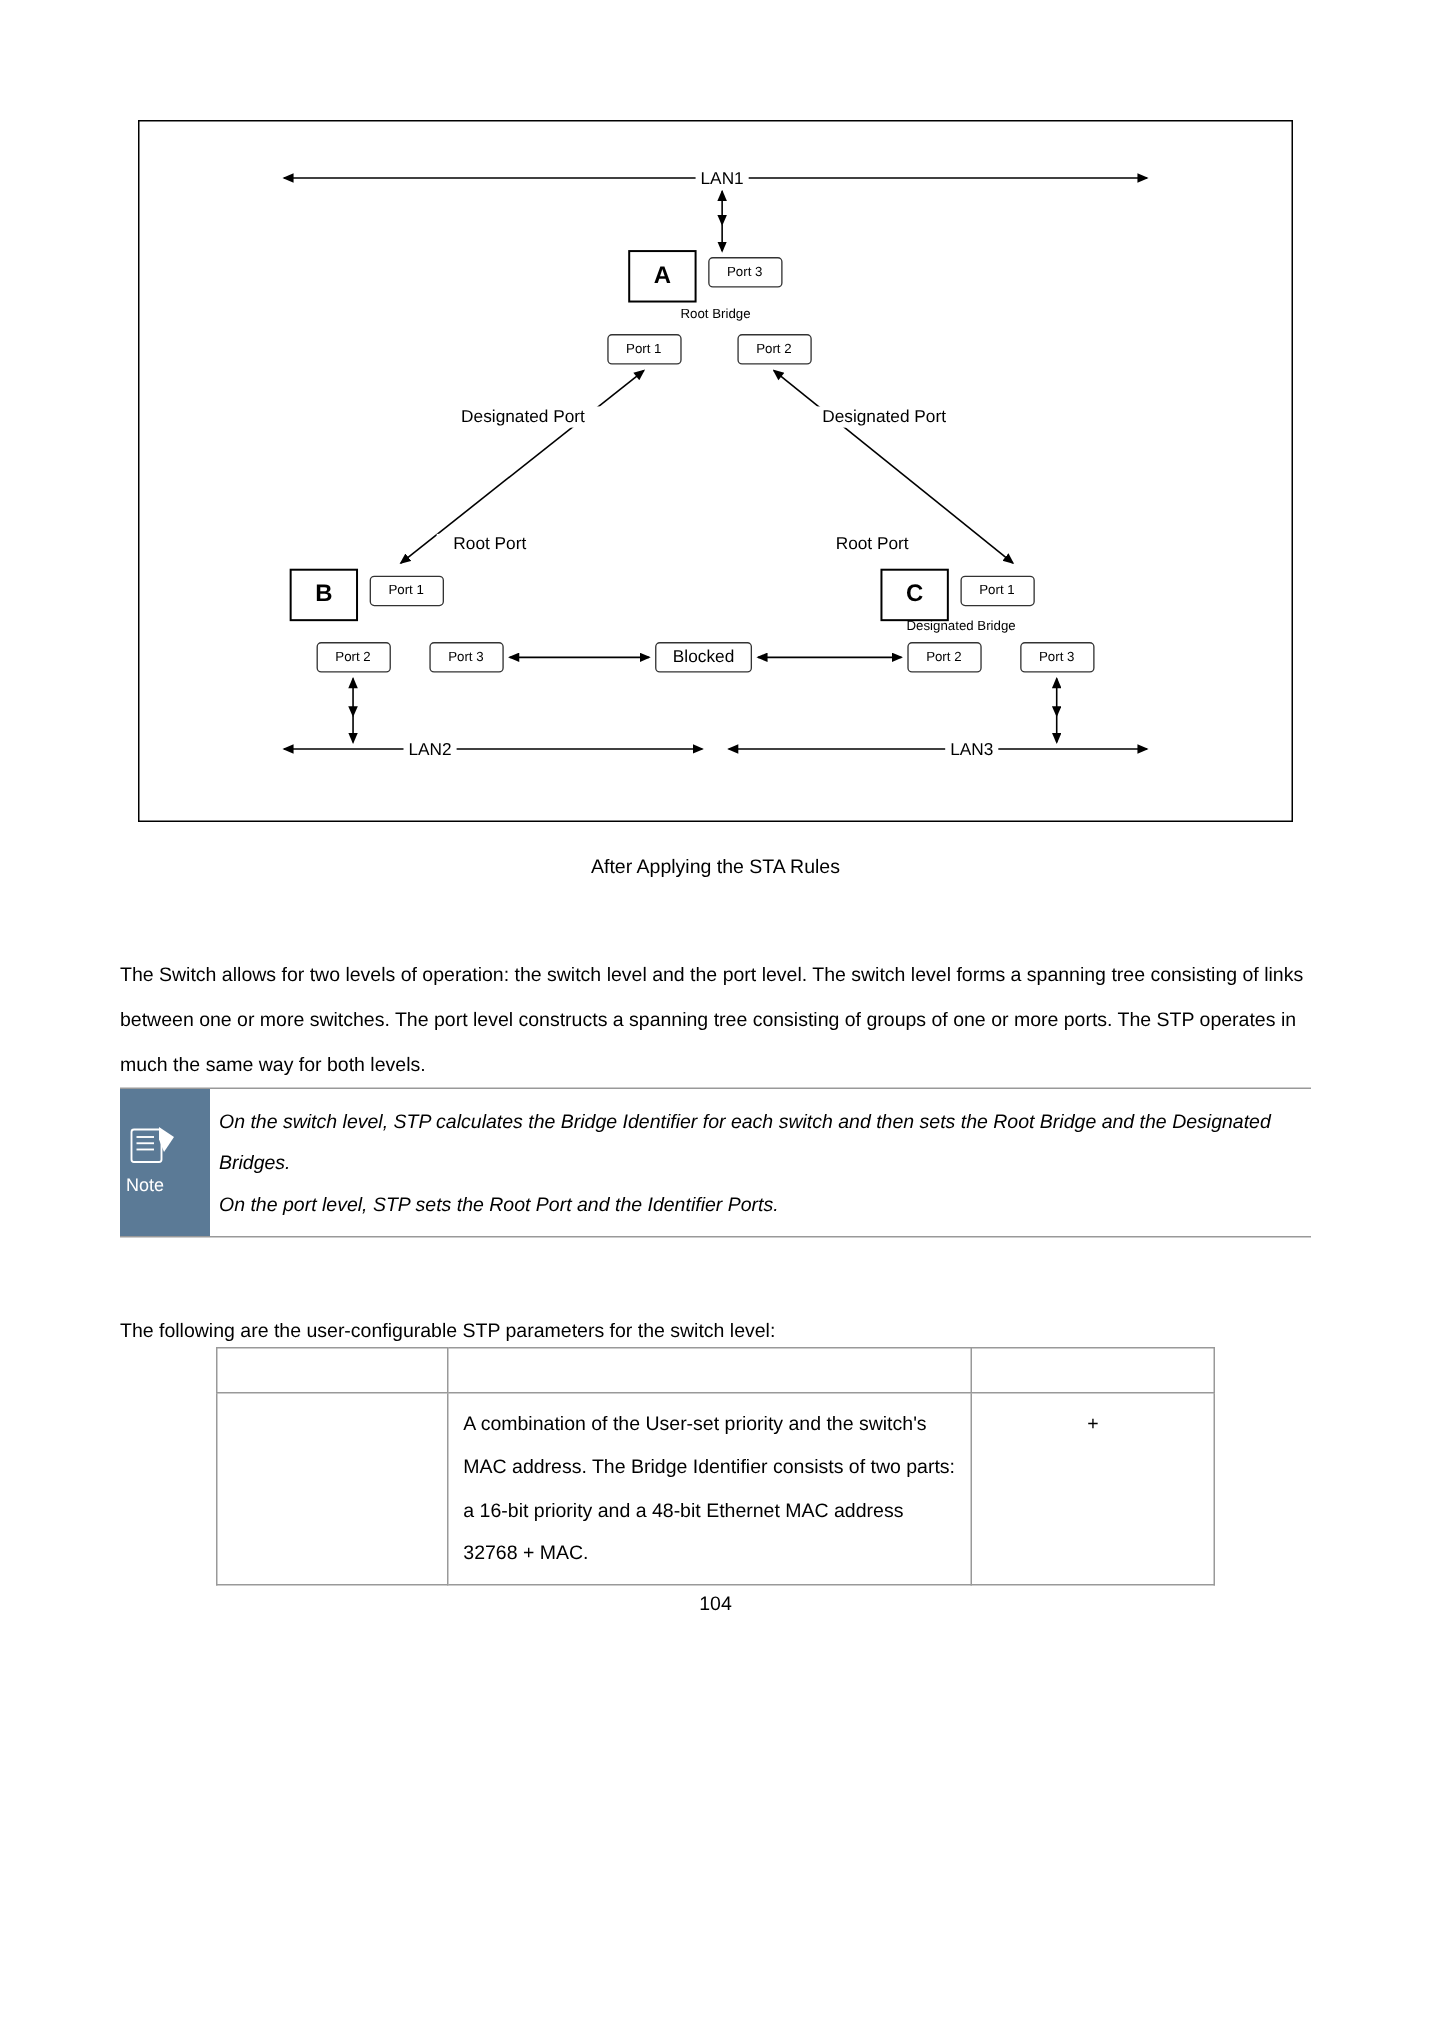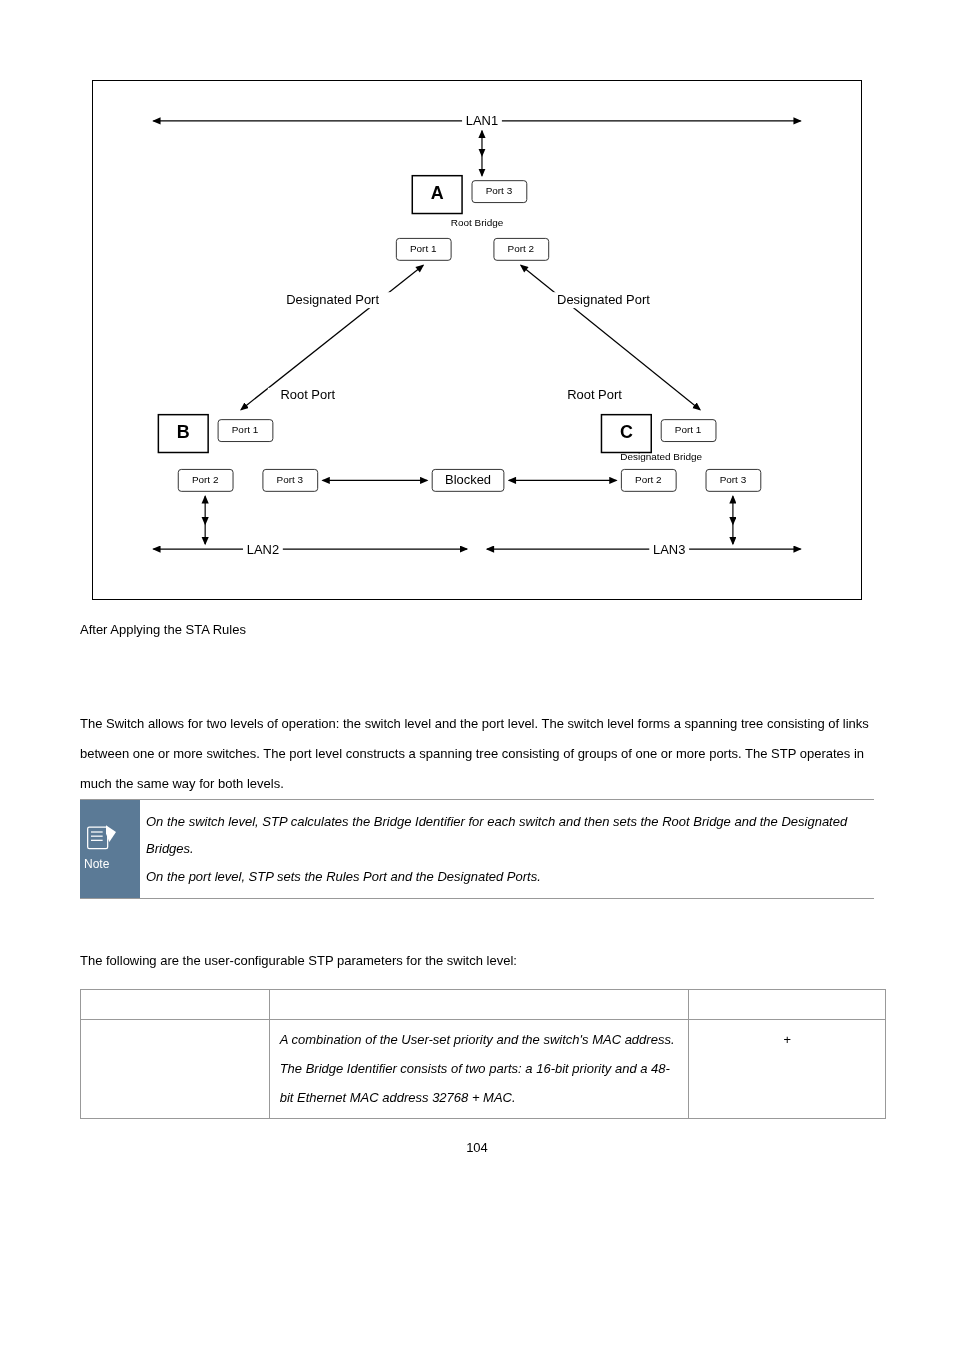--- a/index.html
+++ b/index.html
@@ -11,21 +11,21 @@
       width: 954px;
       margin: 0 auto;
       padding: 80px 80px 40px 80px;
       line-height: 1.8;
     }
     .diagram-container {
       border: 1px solid #000;
       padding: 20px 50px 30px 50px;
       margin: 0 auto;
       width: 770px;
-      height: 520px;
+      height: 468px;
       position: relative;
     }
     .diagram-svg {
       width: 100%;
       height: 100%;
     }
     .switch-box {
       fill: #fff;
       stroke: #000;
       stroke-width: 1.5;
@@ -53,23 +53,24 @@
       font-size: 13px;
       dominant-baseline: middle;
       text-anchor: middle;
     }
     .arrow-line {
       stroke: #000;
       stroke-width: 1.2;
       fill: none;
     }
     .caption {
+      text-align: center;
       font-size: 13px;
       margin-top: 18px;
-      margin-bottom: 68px;
+      margin-bottom: 46px;
     }
     .body-text {
       font-size: 13px;
       line-height: 2.3;
     }
     .note-box {
       display: flex;
       border: 1px solid #999;
       border-left: none;
       border-right: none;
@@ -94,24 +95,23 @@
       flex: 1;
       padding: 8px 6px;
       font-size: 13px;
       line-height: 2.1;
       font-style: italic;
     }
     .pre-table {
       font-size: 13px;
     }
     .param-table {
-      width: 806px;
-      margin: 17px auto;
+      width: 666px;
+      margin: 0 auto;
       border-collapse: collapse;
-      font-style: italic;
     }
     .param-table th, .param-table td {
       border: 1px solid #999;
       padding: 6px 10px;
       font-size: 13px;
       line-height: 2.2;
       vertical-align: top;
     }
     .param-table th {
       font-weight: normal;
@@ -220,21 +220,21 @@
       <rect x="4" y="6" width="24" height="26" rx="2" fill="#fff" stroke="#fff" stroke-width="1.5" fill-opacity="0"></rect>
       <line x1="8" y1="12" x2="22" y2="12" stroke="#fff" stroke-width="1.5"></line>
       <line x1="8" y1="17" x2="22" y2="17" stroke="#fff" stroke-width="1.5"></line>
       <line x1="8" y1="22" x2="22" y2="22" stroke="#fff" stroke-width="1.5"></line>
       <path d="M 26 4 L 38 12 L 30 24 L 26 14 Z" fill="#fff"></path>
     </svg>
     <span>Note</span>
   </div>
   <div class="note-text">
     <div>On the switch level, STP calculates the Bridge Identifier for each switch and then sets the Root Bridge and the Designated Bridges.</div>
-    <div>On the port level, STP sets the Rules Port and the Designated Ports.</div>
+    <div>On the port level, STP sets the Root Port and the Identifier Ports.</div>
   </div>
 </div>
 
 <p class="pre-table">The following are the user-configurable STP parameters for the switch level:</p>
 
 <table class="param-table">
   <thead>
     <tr>
       <th class="col1"></th>
       <th class="col2"></th>

